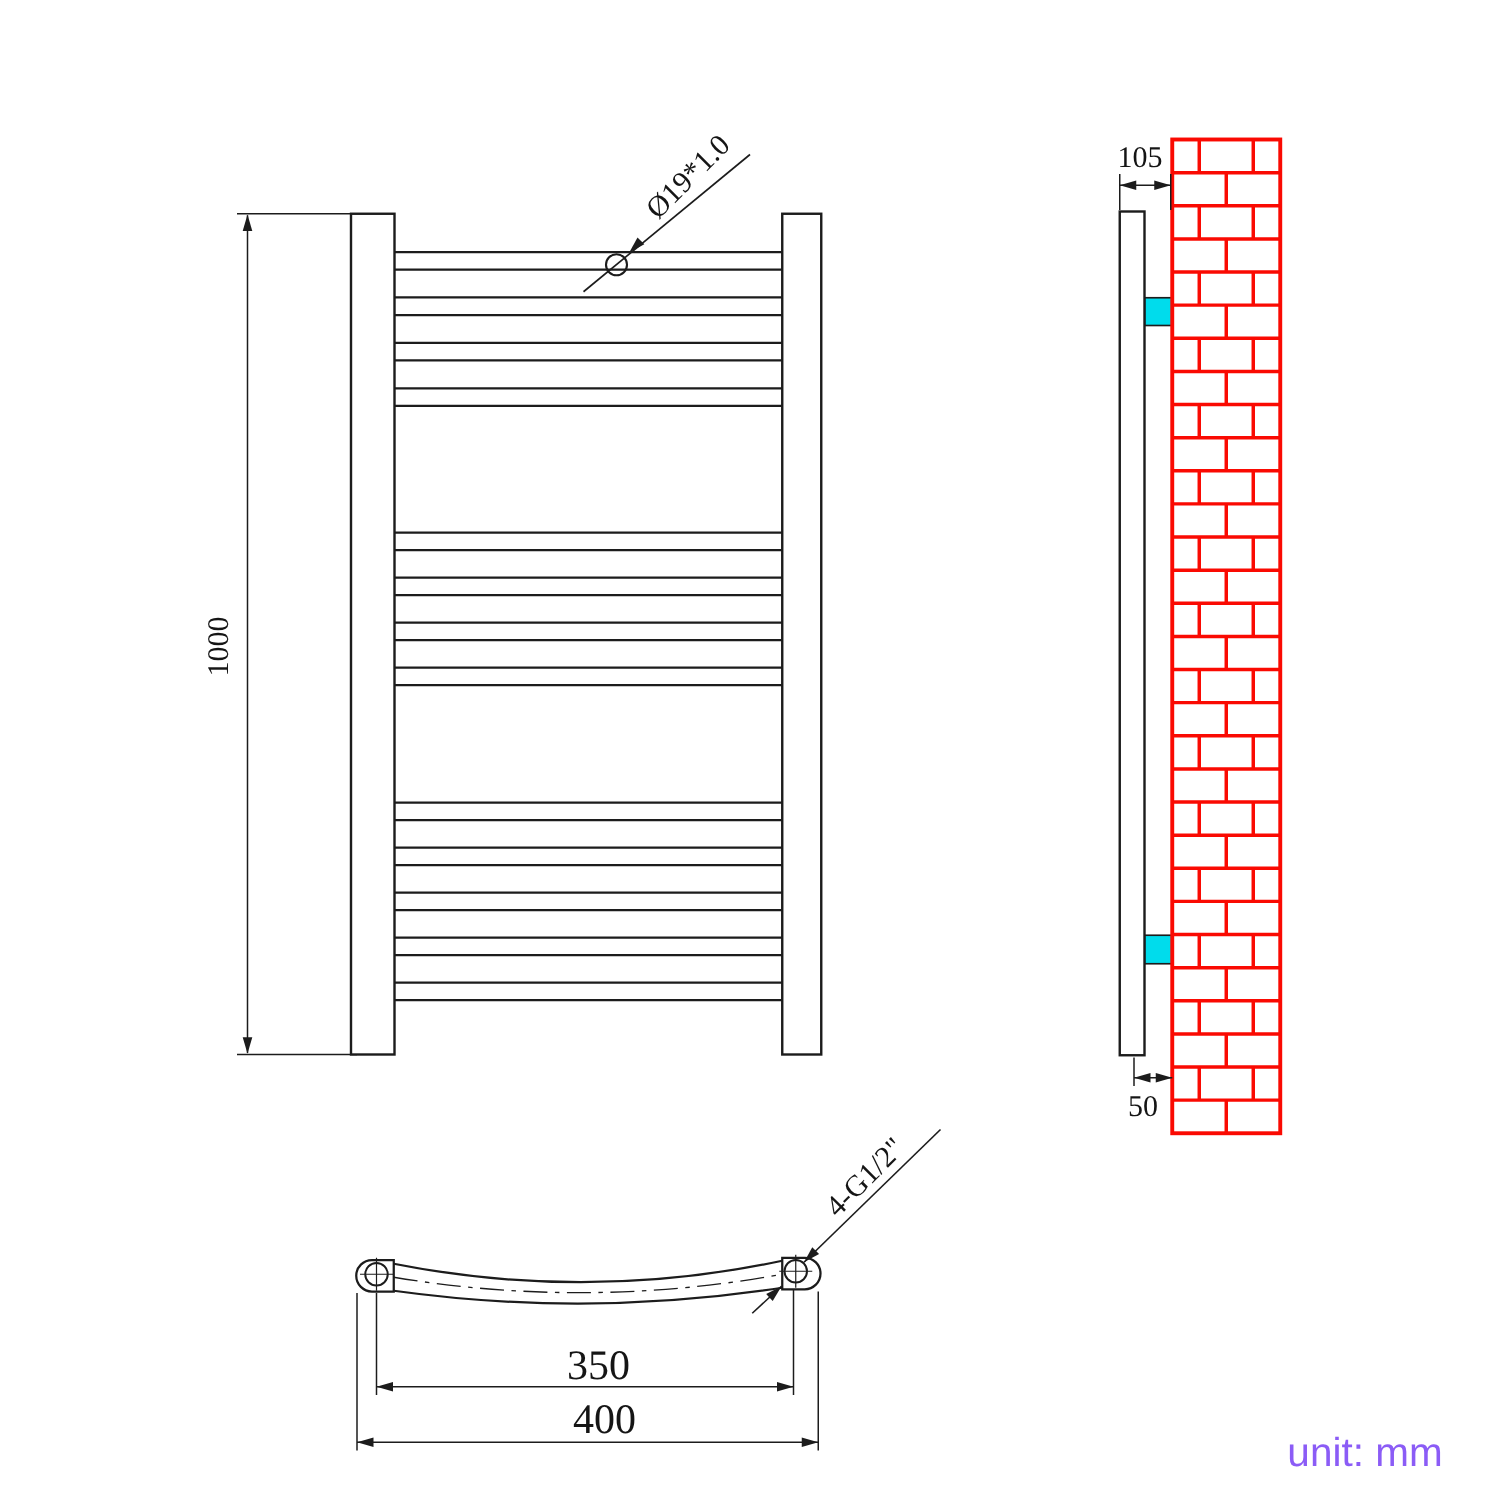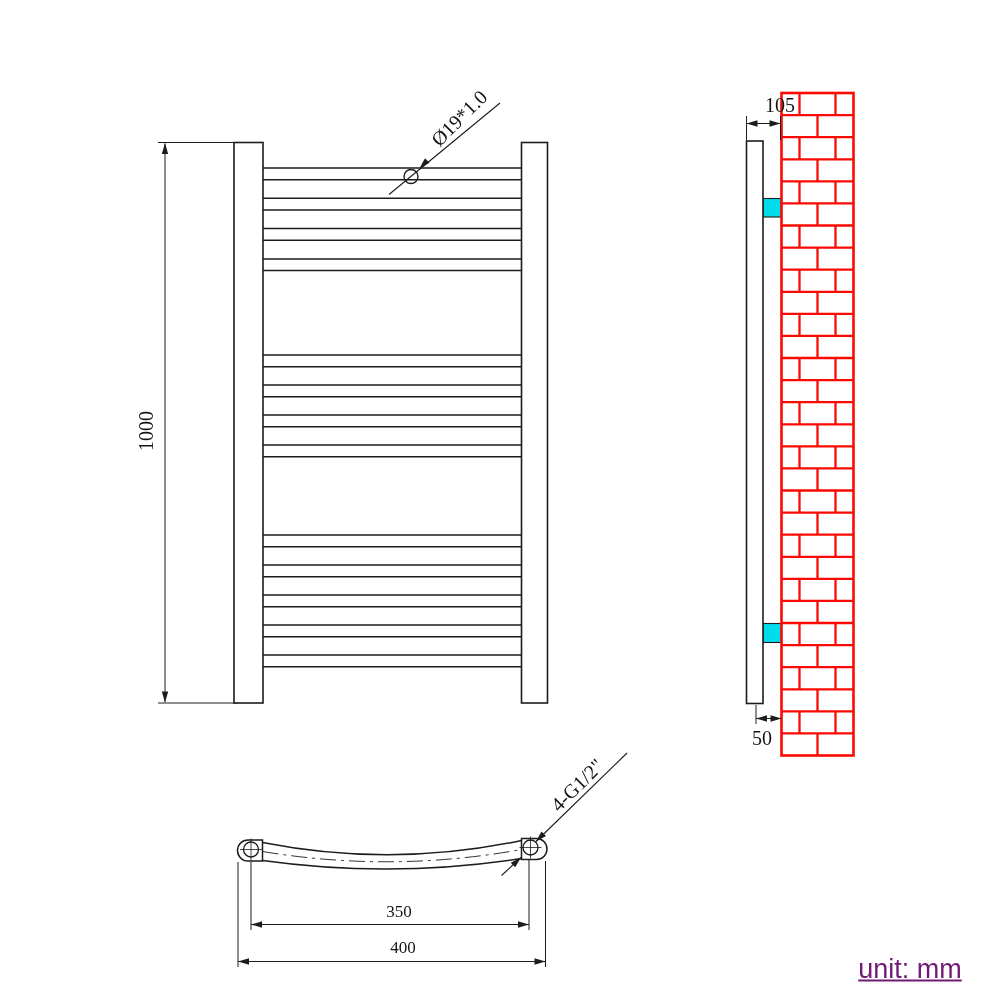--- a/index.html
+++ b/index.html
@@ -3,24 +3,24 @@
 <meta charset="utf-8">
 <style>
   html,body{margin:0;padding:0;background:#ffffff;}
   #stage{position:relative;width:1001px;height:1001px;background:#ffffff;overflow:hidden;
          font-family:"Liberation Serif","DejaVu Serif",serif;}
   svg{position:absolute;left:0;top:0;}
   .lbl{position:absolute;color:#151515;white-space:nowrap;
        transform:translate(-50%,-50%);line-height:1;}
   .lbl.rot90{transform:translate(-50%,-50%) rotate(-90deg);}
   .lbl.rot45{transform:translate(-50%,-50%) rotate(-45deg);}
-  .dim-big{font-size:17px;}
+  .dim-big{font-size:28px;}
   .dim-mid{font-size:20px;}
   .spec{font-size:20px;}
-  .unit{font-family:"Liberation Sans","DejaVu Sans",sans-serif;font-size:27px;color:#701a75;text-decoration:underline;}
+  .unit{font-family:"Liberation Sans","DejaVu Sans",sans-serif;font-size:27px;color:#8b5cf6;}
 </style>
 </head>
 <body>
 
 <div id="stage">
 
   <svg width="1001" height="1001" viewBox="0 0 1001 1001">
 
     <g stroke="#1c1c1c" fill="none">
 
@@ -198,21 +198,21 @@
         <path d="M0,0 L-11,3.2 L-11,-3.2 Z" fill="#1c1c1c" transform="translate(419.5,168.3) rotate(135)"></path>
         <path d="M0,0 L-11,3.2 L-11,-3.2 Z" fill="#1c1c1c" transform="translate(536,841.5) rotate(135)"></path>
         <path d="M0,0 L-11,3.2 L-11,-3.2 Z" fill="#1c1c1c" transform="translate(521,857.5) rotate(-43)"></path>
       </g>
   </svg>
 
   <div class="lbl rot90 dim-mid" style="left:146px;top:431px;">1000</div>
 
   <div class="lbl rot45 spec" style="left:459px;top:118px;">Ø19*1.0</div>
 
-  <div class="lbl dim-mid" style="left:760px;top:105px;margin-left:20px;">105</div>
+  <div class="lbl dim-mid" style="left:760px;top:105px;">105</div>
 
   <div class="lbl dim-mid" style="left:762px;top:738px;">50</div>
 
   <div class="lbl dim-big" style="left:399px;top:911px;">350</div>
 
   <div class="lbl dim-big" style="left:403px;top:947px;">400</div>
 
   <div class="lbl rot45 spec" style="left:577px;top:785px;">4-G1/2"</div>
 
   <div class="lbl unit" style="left:910px;top:969px;">unit: mm</div>

